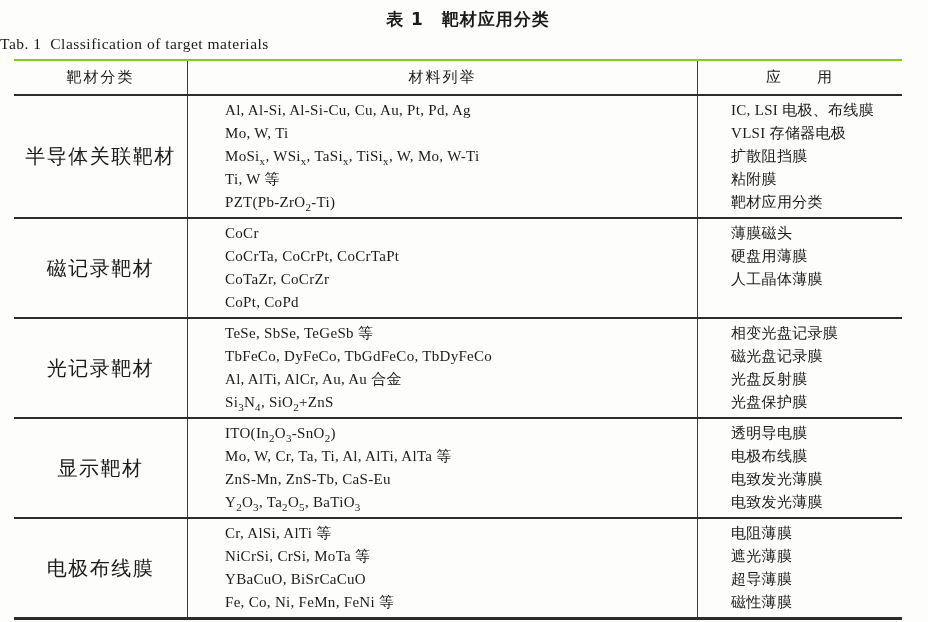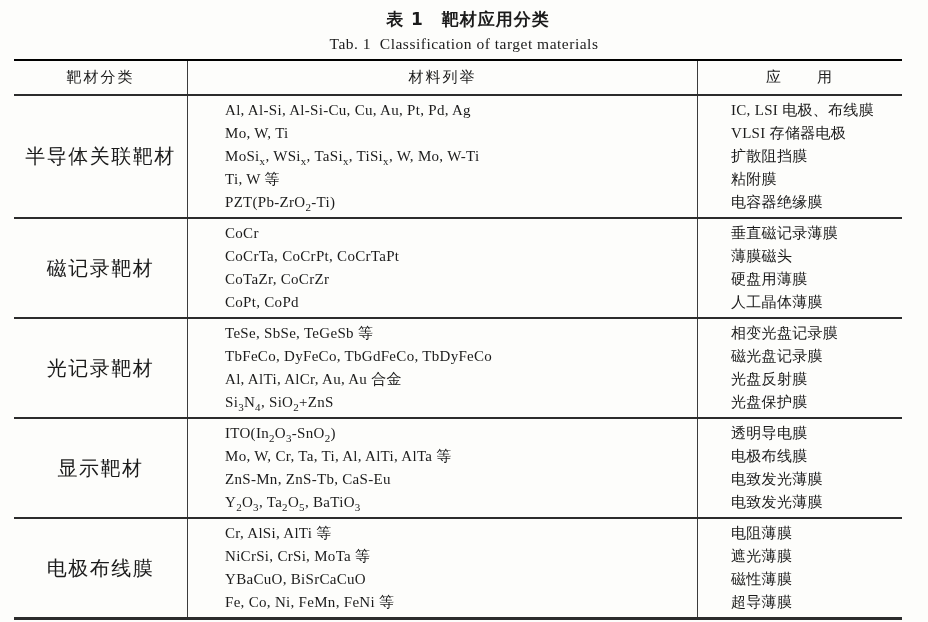--- a/index.html
+++ b/index.html
@@ -17,30 +17,30 @@
     text-align: center;
     font-family: "DejaVu Sans", "Liberation Sans", sans-serif;
     font-weight: bold;
     font-size: 17px;
     letter-spacing: 1px;
     line-height: 22px;
     margin-left: 8px;
   }
   .title-en {
     margin-top: 4px;
-    text-align: center;
+    text-align: left;
     font-size: 15.5px;
     line-height: 20px;
     white-space: pre;
     letter-spacing: 0.5px;
   }
   .dtable {
     margin: 5px 0 0 14px;
     width: 888px;
-    border-top: 2px solid #000000;
+    border-top: 2px solid #84cc16;
     border-bottom: 3px solid #2c2c2c;
   }
   .trow {
     display: grid;
     grid-template-columns: 173px 510px 205px;
     border-bottom: 2px solid #2c2c2c;
   }
   .trow:last-child { border-bottom: none; }
   .trow-header { height: 33px; }
   .trow-header .hcell {
@@ -93,34 +93,33 @@
         <div class="line">Mo, W, Ti</div>
         <div class="line">MoSi<sub>x</sub>, WSi<sub>x</sub>, TaSi<sub>x</sub>, TiSi<sub>x</sub>, W, Mo, W-Ti</div>
         <div class="line">Ti, W 等</div>
         <div class="line">PZT(Pb-ZrO<sub>2</sub>-Ti)</div>
       </div>
       <div class="cell-apps vline">
         <div class="line">IC, LSI 电极、布线膜</div>
         <div class="line">VLSI 存储器电极</div>
         <div class="line">扩散阻挡膜</div>
         <div class="line">粘附膜</div>
-        <div class="line">电容器绝缘膜</div>
+        <div class="line">靶材应用分类</div>
       </div>
     </div>
 
     <div class="trow">
       <div class="cell-cat">磁记录靶材</div>
       <div class="cell-mats vline">
         <div class="line">CoCr</div>
         <div class="line">CoCrTa, CoCrPt, CoCrTaPt</div>
         <div class="line">CoTaZr, CoCrZr</div>
         <div class="line">CoPt, CoPd</div>
       </div>
       <div class="cell-apps vline">
-        <div class="line">垂直磁记录薄膜</div>
         <div class="line">薄膜磁头</div>
         <div class="line">硬盘用薄膜</div>
         <div class="line">人工晶体薄膜</div>
       </div>
     </div>
 
     <div class="trow">
       <div class="cell-cat">光记录靶材</div>
       <div class="cell-mats vline">
         <div class="line">TeSe, SbSe, TeGeSb 等</div>
@@ -156,19 +155,19 @@
       <div class="cell-cat">电极布线膜</div>
       <div class="cell-mats vline">
         <div class="line">Cr, AlSi, AlTi 等</div>
         <div class="line">NiCrSi, CrSi, MoTa 等</div>
         <div class="line">YBaCuO, BiSrCaCuO</div>
         <div class="line">Fe, Co, Ni, FeMn, FeNi 等</div>
       </div>
       <div class="cell-apps vline">
         <div class="line">电阻薄膜</div>
         <div class="line">遮光薄膜</div>
+        <div class="line">超导薄膜</div>
         <div class="line">磁性薄膜</div>
-        <div class="line">超导薄膜</div>
       </div>
     </div>
 
   </div>
 </div>
 
 </body></html>

